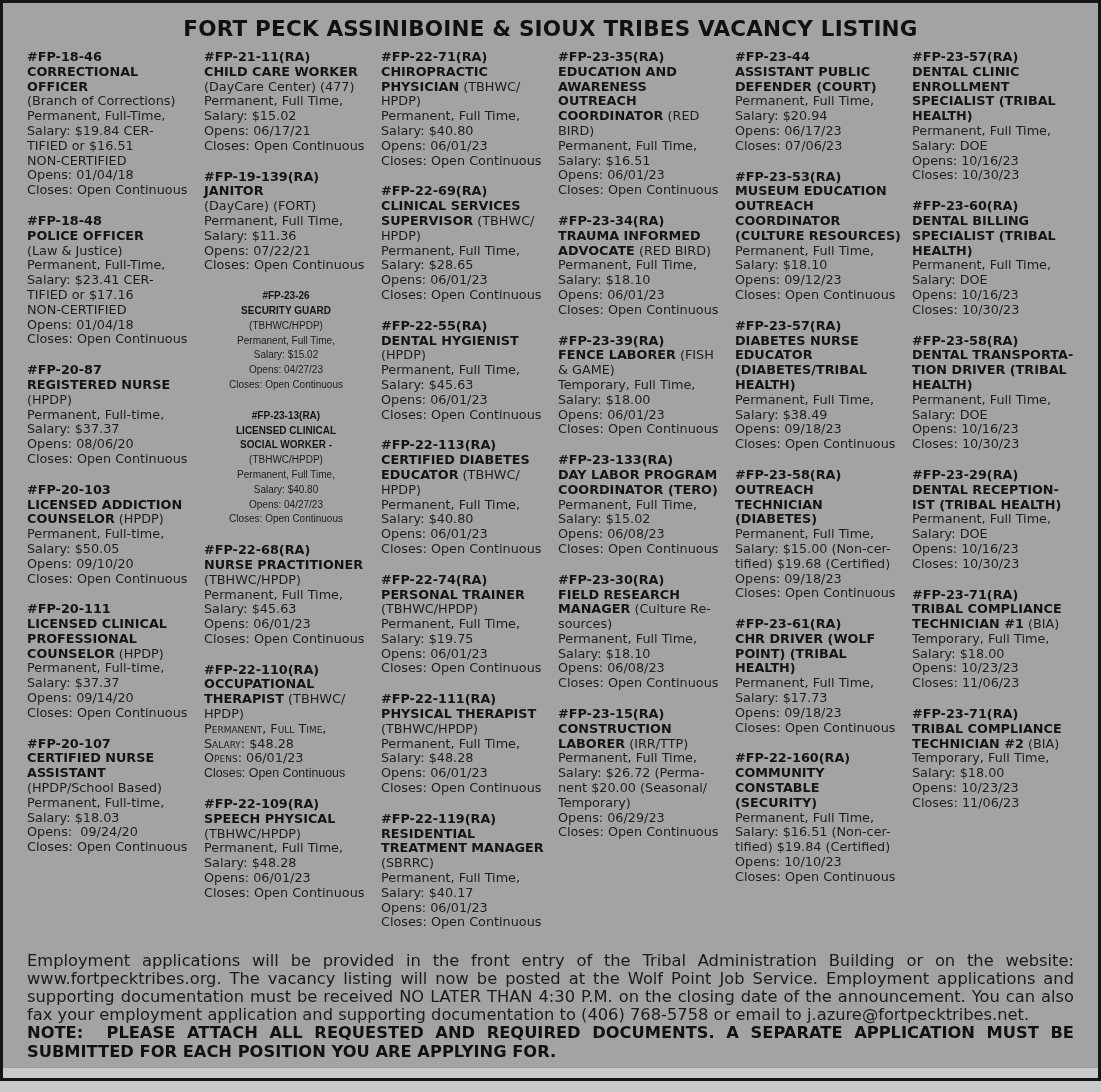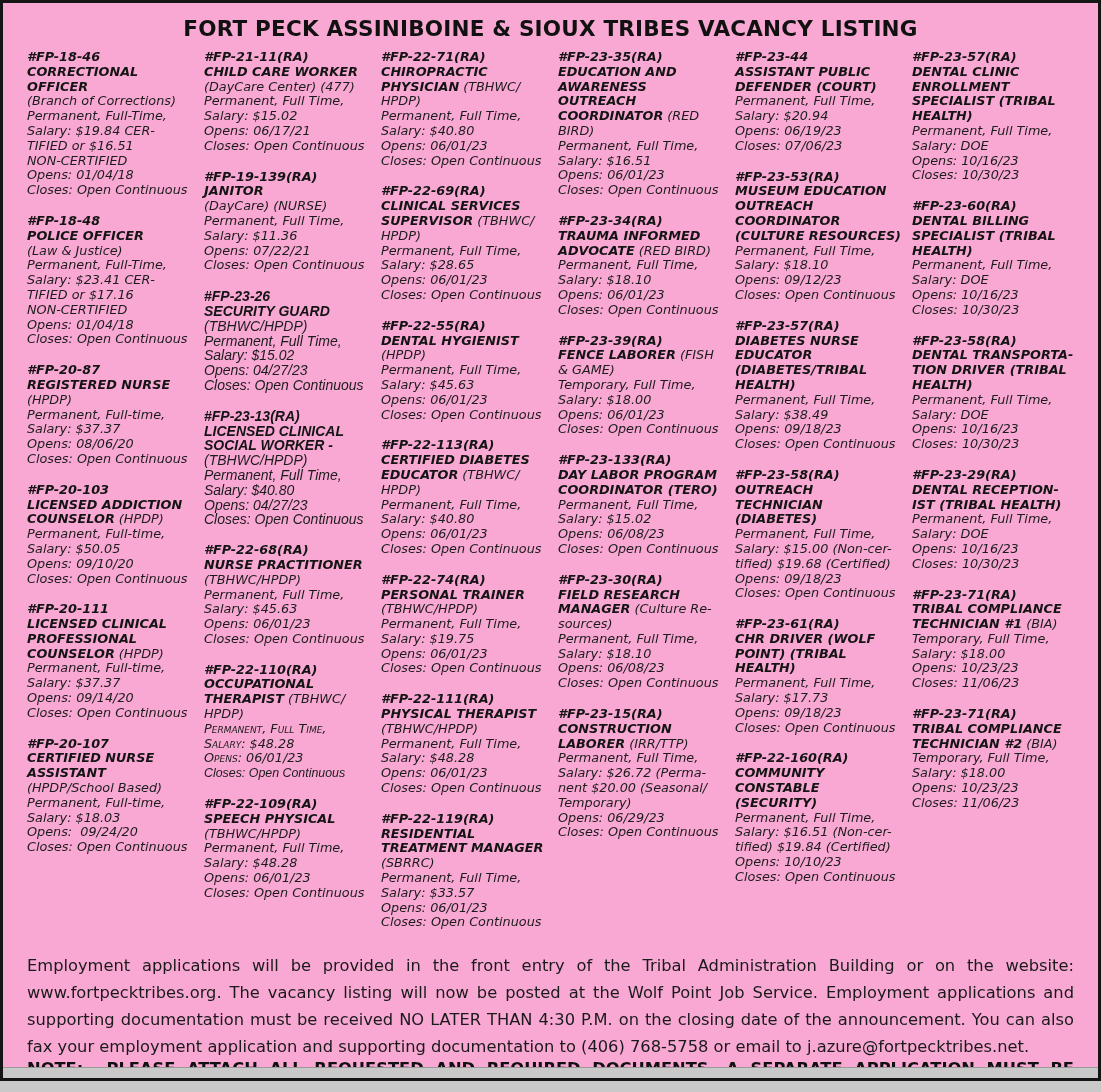--- a/index.html
+++ b/index.html
@@ -1,49 +1,49 @@
 <!DOCTYPE html>
 <html><head>
 <meta charset="utf-8">
 <style>
   * { margin:0; padding:0; box-sizing:border-box; }
   html,body { width:1101px; height:1092px; }
   body { background:#c9c9c9; font-family:"DejaVu Sans", sans-serif; }
   .page {
     position:relative; width:1101px; height:1081px;
-    background:#f9a8d4; border:3px solid #151515; overflow:hidden;
+    background:#a3a3a3; border:3px solid #151515; overflow:hidden;
   }
   .title {
     text-align:center; margin-top:13px;
     font-size:21.5px; font-weight:bold; color:#111;
     letter-spacing:0.2px;
   }
   .subtitle {
     text-align:center; margin-top:2px;
     font-size:16px; color:#1c1c1c;
   }
   .columns {
     display:flex; gap:13px; padding:9px 22px 0 24px;
     align-items:flex-start;
   }
   .col { flex:1 1 0; min-width:0; }
-  .job { margin-bottom:16px; color:#1c1c1c;font-style:italic; }
+  .job { margin-bottom:16px; color:#1c1c1c; }
   .line {
     font-size:12.8px; line-height:14.8px;
     white-space:pre; color:#1c1c1c;
   }
   .line b { font-weight:bold; color:#141414; }
-  .job.alt .line { font-family:"Liberation Sans", sans-serif; font-size:14px; }
+  .job.alt .line { font-family:"Liberation Sans", sans-serif; font-size:10px;text-align:center; }
   .line.sc { font-variant:small-caps; }
   .line.altline { font-family:"Liberation Sans", sans-serif; font-size:12.4px; }
   .footer {
     padding:6px 24px 0 24px; color:#1a1a1a;
   }
   .footer-paragraph {
-    font-size:16.3px; line-height:27px; text-align:justify;
+    font-size:16.3px; line-height:18px; text-align:justify;
   }
   .footer-note {
     font-size:16.3px; line-height:18.8px; text-align:justify;
     font-weight:bold; white-space:pre-wrap; color:#111;
   }
   .bottom-strip {
     position:absolute; left:0; bottom:0; width:1101px; height:11px;
     background:#c9c9c9; border-top:1px solid #9a9a9a;
   }
 </style>
@@ -122,21 +122,21 @@
           <div class="line"><b>CHILD CARE WORKER</b></div>
           <div class="line"><span>(DayCare Center) (477)</span></div>
           <div class="line"><span>Permanent, Full Time,</span></div>
           <div class="line"><span>Salary: $15.02</span></div>
           <div class="line"><span>Opens: 06/17/21</span></div>
           <div class="line"><span>Closes: Open Continuous</span></div>
         </div>
         <div class="job">
           <div class="line"><b>#FP-19-139(RA)</b></div>
           <div class="line"><b>JANITOR</b></div>
-          <div class="line"><span>(DayCare) (NURSE)</span></div>
+          <div class="line"><span>(DayCare) (FORT)</span></div>
           <div class="line"><span>Permanent, Full Time,</span></div>
           <div class="line"><span>Salary: $11.36</span></div>
           <div class="line"><span>Opens: 07/22/21</span></div>
           <div class="line"><span>Closes: Open Continuous</span></div>
         </div>
         <div class="job alt">
           <div class="line"><b>#FP-23-26</b></div>
           <div class="line"><b>SECURITY GUARD</b></div>
           <div class="line"><span>(TBHWC/HPDP)</span></div>
           <div class="line"><span>Permanent, Full Time,</span></div>
@@ -240,21 +240,21 @@
           <div class="line"><span>Salary: $48.28</span></div>
           <div class="line"><span>Opens: 06/01/23</span></div>
           <div class="line"><span>Closes: Open Continuous</span></div>
         </div>
         <div class="job">
           <div class="line"><b>#FP-22-119(RA)</b></div>
           <div class="line"><b>RESIDENTIAL</b></div>
           <div class="line"><b>TREATMENT MANAGER</b></div>
           <div class="line"><span>(SBRRC)</span></div>
           <div class="line"><span>Permanent, Full Time,</span></div>
-          <div class="line"><span>Salary: $33.57</span></div>
+          <div class="line"><span>Salary: $40.17</span></div>
           <div class="line"><span>Opens: 06/01/23</span></div>
           <div class="line"><span>Closes: Open Continuous</span></div>
         </div>
       </div>
       <div class="col">
         <div class="job">
           <div class="line"><b>#FP-23-35(RA)</b></div>
           <div class="line"><b>EDUCATION AND</b></div>
           <div class="line"><b>AWARENESS</b></div>
           <div class="line"><b>OUTREACH</b></div>
@@ -314,21 +314,21 @@
           <div class="line"><span>Closes: Open Continuous</span></div>
         </div>
       </div>
       <div class="col">
         <div class="job">
           <div class="line"><b>#FP-23-44</b></div>
           <div class="line"><b>ASSISTANT PUBLIC</b></div>
           <div class="line"><b>DEFENDER (COURT)</b></div>
           <div class="line"><span>Permanent, Full Time,</span></div>
           <div class="line"><span>Salary: $20.94</span></div>
-          <div class="line"><span>Opens: 06/19/23</span></div>
+          <div class="line"><span>Opens: 06/17/23</span></div>
           <div class="line"><span>Closes: 07/06/23</span></div>
         </div>
         <div class="job">
           <div class="line"><b>#FP-23-53(RA)</b></div>
           <div class="line"><b>MUSEUM EDUCATION</b></div>
           <div class="line"><b>OUTREACH</b></div>
           <div class="line"><b>COORDINATOR</b></div>
           <div class="line"><b>(CULTURE RESOURCES)</b></div>
           <div class="line"><span>Permanent, Full Time,</span></div>
           <div class="line"><span>Salary: $18.10</span></div>

